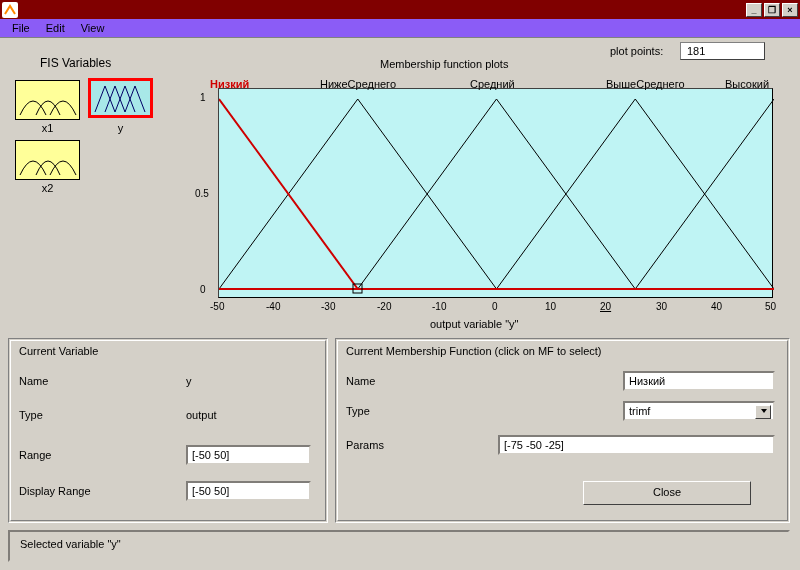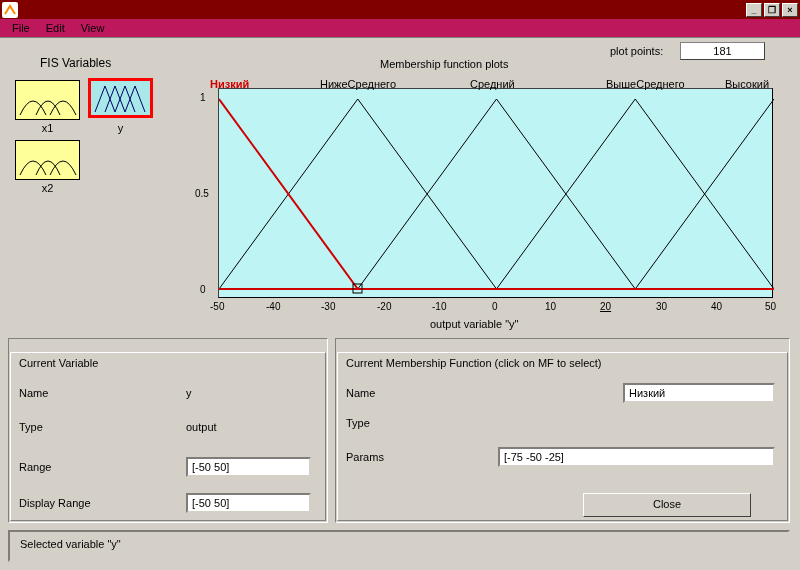--- a/index.html
+++ b/index.html
@@ -36,21 +36,21 @@
     border-right-color: #404040;
     border-bottom-color: #404040;
     margin-left: 2px;
     font-size: 9px;
     font-family: Arial;
     display:flex;align-items:center;justify-content:center;
     color:#000;
     font-weight:bold;
   }
   .menubar {
-    background: #be185d;
+    background: #8b5cf6;
     height: 19px;
     display: flex;
     align-items: center;
     padding: 0 4px;
     border-bottom: 1px solid #808080;
   }
   .menubar .menuitem {
     padding: 2px 8px;
     cursor: default;
   }
@@ -74,21 +74,21 @@
   .fis-curve { stroke:#000; fill:none; stroke-width:1;}
   .fis-box.sel .fis-curve { stroke:#006; }
   .fis-label { position:absolute; font-size:11px; text-align:center; width:65px;}
   .plotpts-label{position:absolute; left:610px; top:7px; font-size:11px;}
   .plotpts-field{
     position:absolute; left:680px; top:4px;
     width:85px;height:18px;
     border:1px solid #404040;
     border-left-color:#808080; border-top-color:#808080;
     background:#fff;
-    text-align:center;
+    text-align:left;
     padding:2px 6px;
   }
   .plottitle{position:absolute;left:380px;top:20px;font-size:11px;}
   .plotarea{
     position:absolute;
     left:218px; top:50px;
     width:555px; height:210px;
     background:#bff4f4;
     border:1px solid #000;
     border-top-color:#404040;border-left-color:#404040;
@@ -101,21 +101,20 @@
     position:absolute;
     border:1px solid #808080;
     border-right-color:#fff;border-bottom-color:#fff;
     background:#d4d0c8;
   }
   .panel-inner{
     position:absolute;left:1px;top:1px;right:1px;bottom:1px;
     border:1px solid #fff;
     border-right-color:#808080;border-bottom-color:#808080;
     padding:8px 12px;
-    margin-top:12px;
   }
   .lbl{position:absolute;font-size:11px;}
   .editbox{
     position:absolute;
     height:20px;
     background:#fff;
     border:2px inset #d4d0c8;
     padding:2px 4px;
     font-size:11px;
   }
@@ -261,20 +260,24 @@
       <div class="editbox" style="left:175px;top:140px;width:125px;">[-50 50]</div>
     </div>
   </div>
 
   <div class="panel" style="left:335px;top:300px;width:455px;height:185px;">
     <div class="panel-inner">
       <div class="lbl" style="left:8px;top:4px;">Current Membership Function (click on MF to select)</div>
       <div class="lbl" style="left:8px;top:34px;">Name</div>
       <div class="editbox" style="left:285px;top:30px;width:152px;">Низкий</div>
       <div class="lbl" style="left:8px;top:64px;">Type</div>
+      <div class="dropdown" style="left:285px;top:60px;width:152px;">
+        <span>trimf</span>
+        <div class="arrow"></div>
+      </div>
       <div class="lbl" style="left:8px;top:98px;text-align:center;">Params</div>
       <div class="editbox" style="left:160px;top:94px;width:277px;">[-75 -50 -25]</div>
 
       <div class="btn" style="left:245px;top:140px;width:168px;">Close</div>
     </div>
   </div>
 
   <div class="status">Selected variable "y"</div>
 
 </div>

